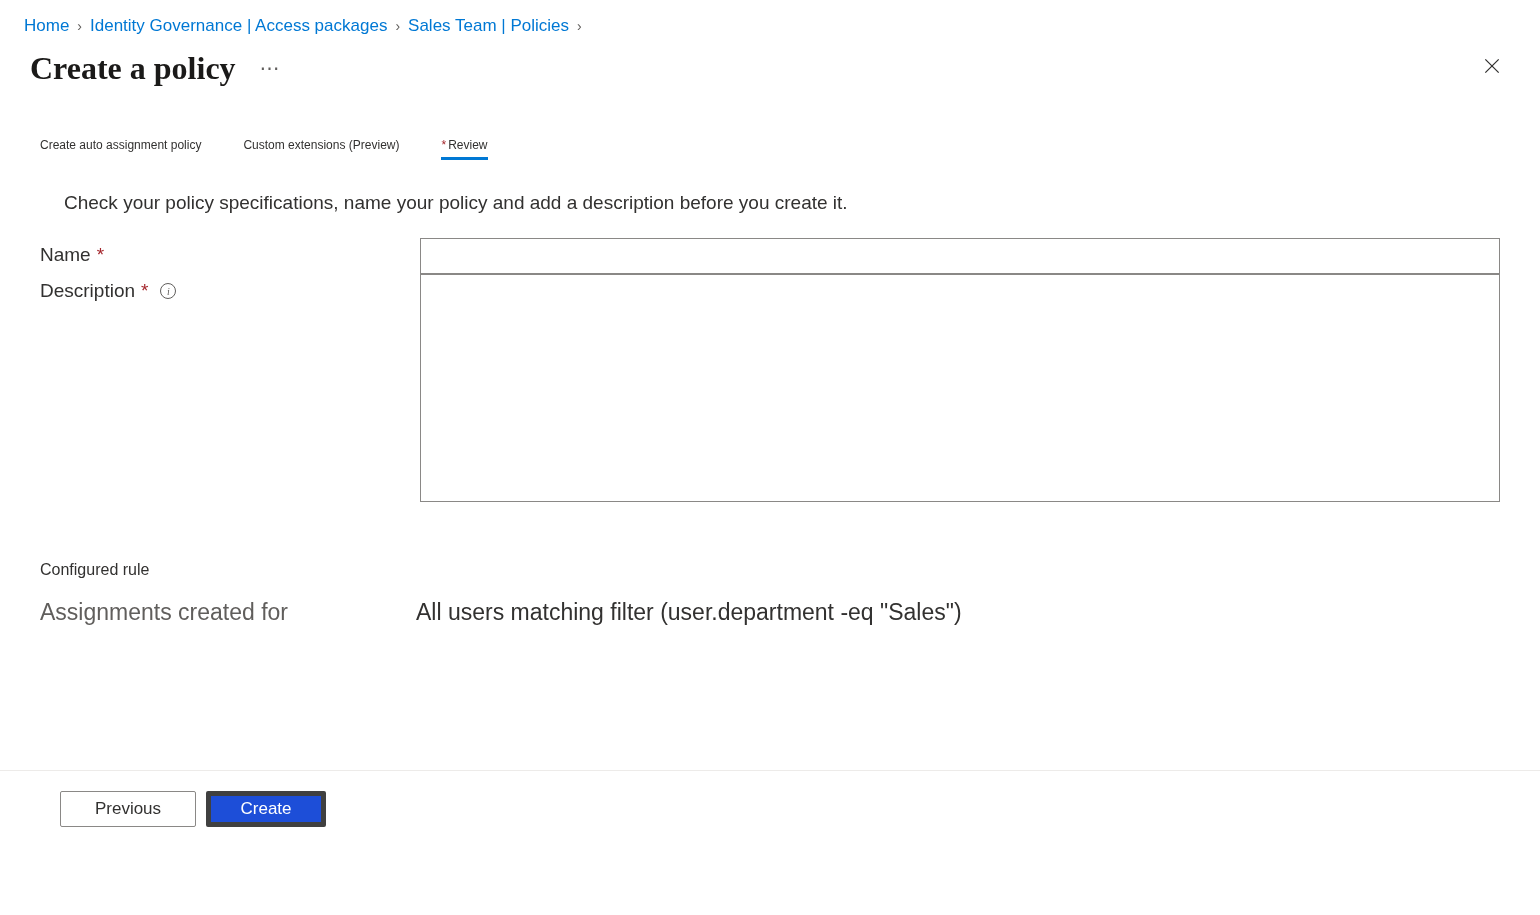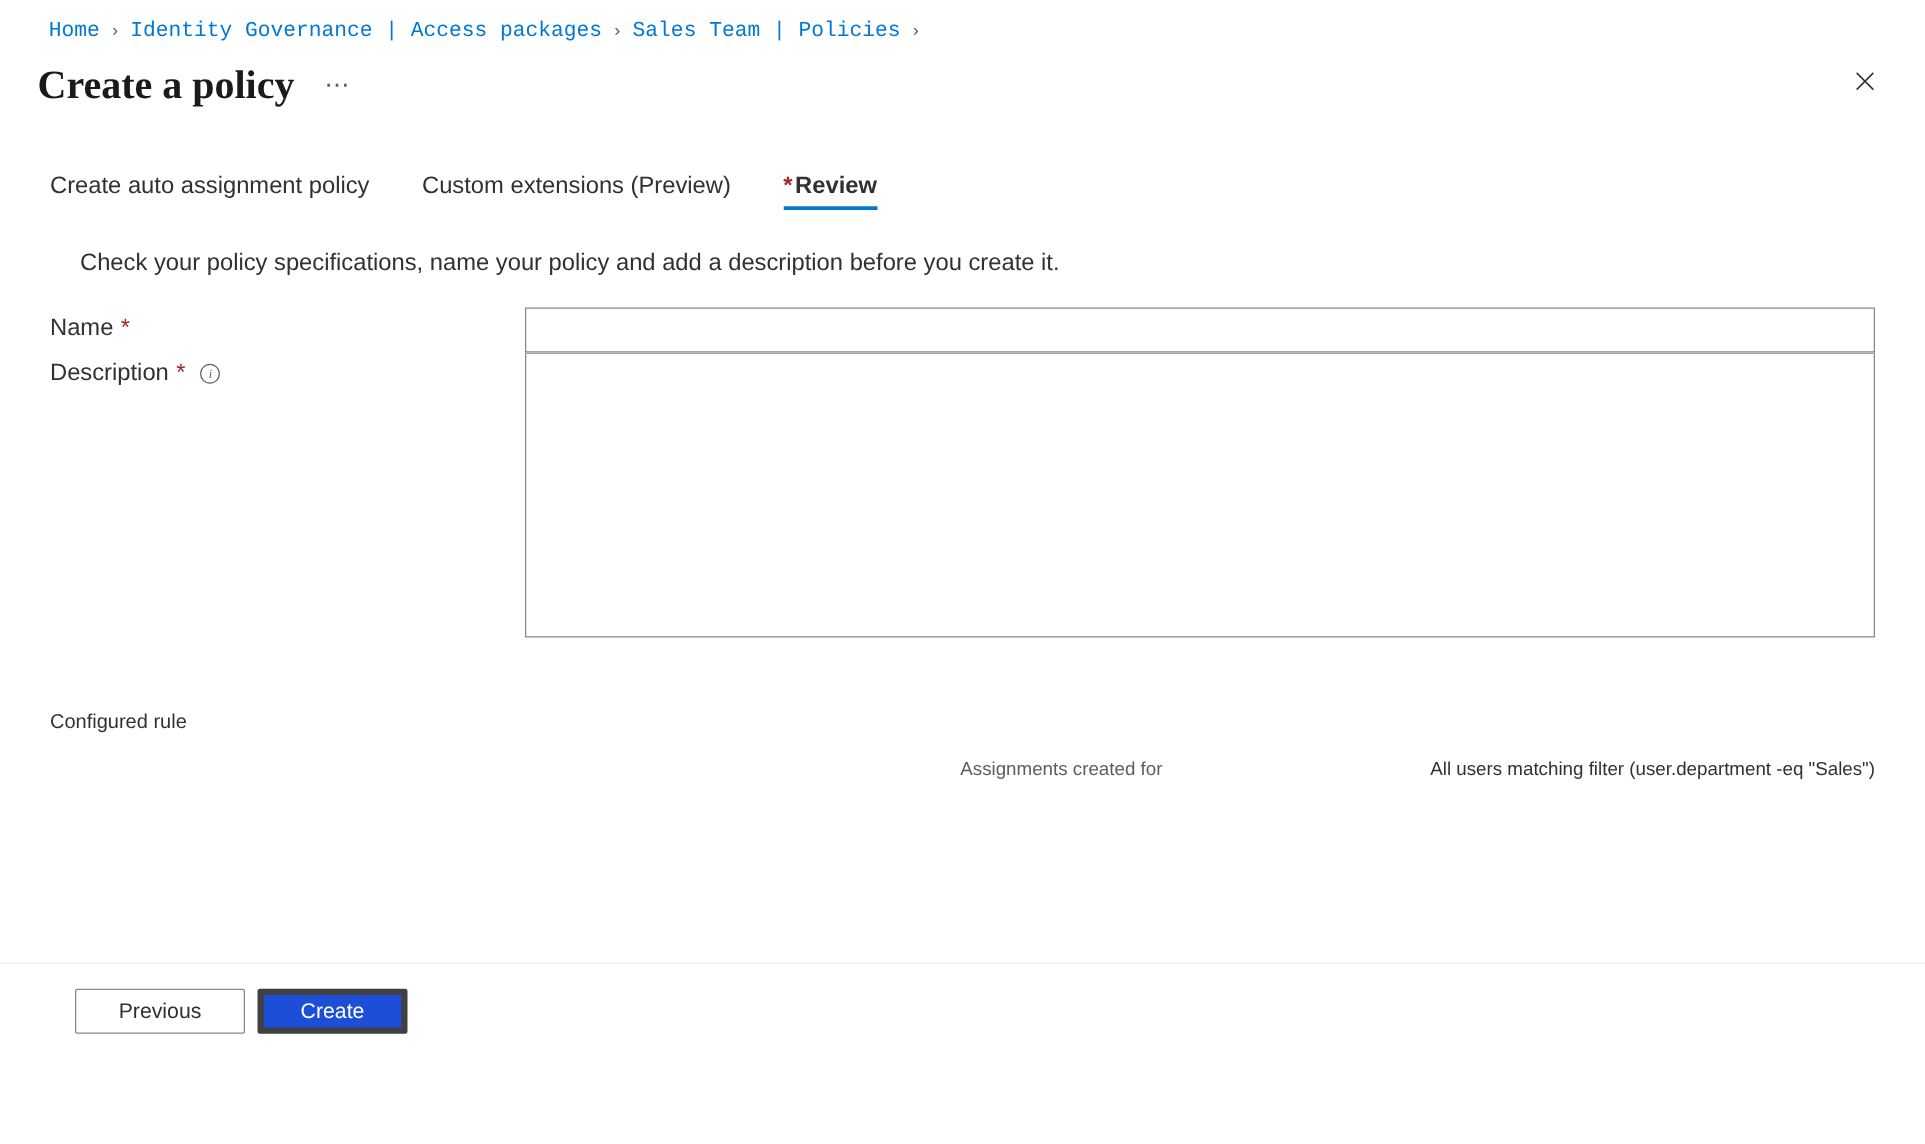--- a/index.html
+++ b/index.html
@@ -10,26 +10,25 @@
     body {
       font-family: "Segoe UI", -apple-system, BlinkMacSystemFont, sans-serif;
       font-size: 14px;
       color: #323130;
       background: #ffffff;
       width: 1540px;
       height: 915px;
       position: relative;
     }
     .breadcrumb {
-      padding: 16px 30px 8px 39px;
+      padding: 16px 30px 8px 24px;
       display: flex;
       align-items: center;
       gap: 8px;
       font-size: 17px;
-      font-family: Liberation Mono, monospace;
     }
     .breadcrumb a {
       color: #0078d4;
       text-decoration: none;
       cursor: pointer;
     }
     .breadcrumb .chevron {
       color: #605e5c;
       font-size: 14px;
     }
@@ -66,30 +65,30 @@
       width: 20px;
       height: 20px;
     }
     .content {
       padding: 30px 40px 0 40px;
     }
     .tabs {
       display: flex;
       gap: 42px;
       margin-bottom: 32px;
-      font-size: 19px;
+      font-size: 12px;
     }
     .tab {
       color: #323130;
       cursor: pointer;
       padding-bottom: 8px;
       position: relative;
     }
     .tab.active {
-      font-weight: 700;
+      font-weight: 400;
     }
     .tab.active::after {
       content: "";
       position: absolute;
       bottom: 0;
       left: 0;
       right: 0;
       height: 3px;
       background: #0078d4;
     }
@@ -156,22 +155,21 @@
       resize: none;
     }
     .section-header {
       font-size: 16px;
       color: #323130;
       margin-top: 56px;
       margin-bottom: 20px;
     }
     .summary-row {
       display: flex;
-      font-size: 15px;
-      justify-content: flex-end;
+      font-size: 23px;
     }
     .summary-label {
       width: 376px;
       color: #605e5c;
     }
     .summary-value {
       color: #323130;
     }
     .footer {
       position: absolute;

